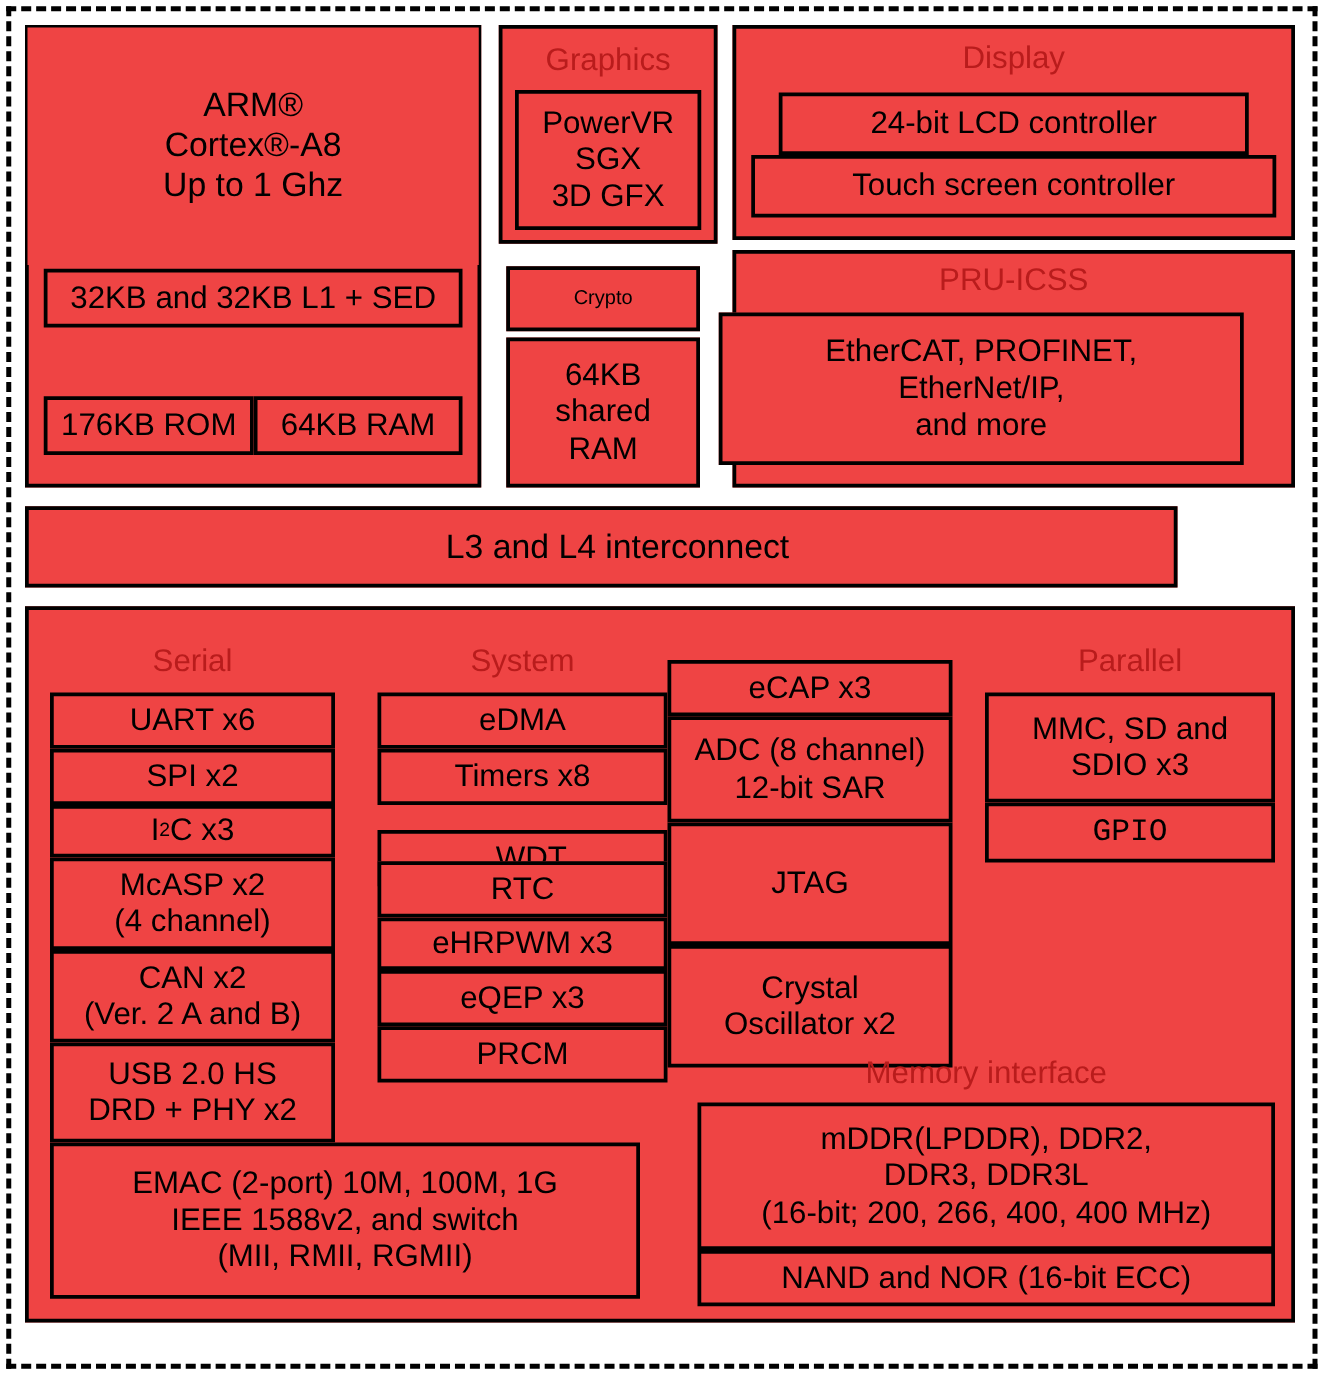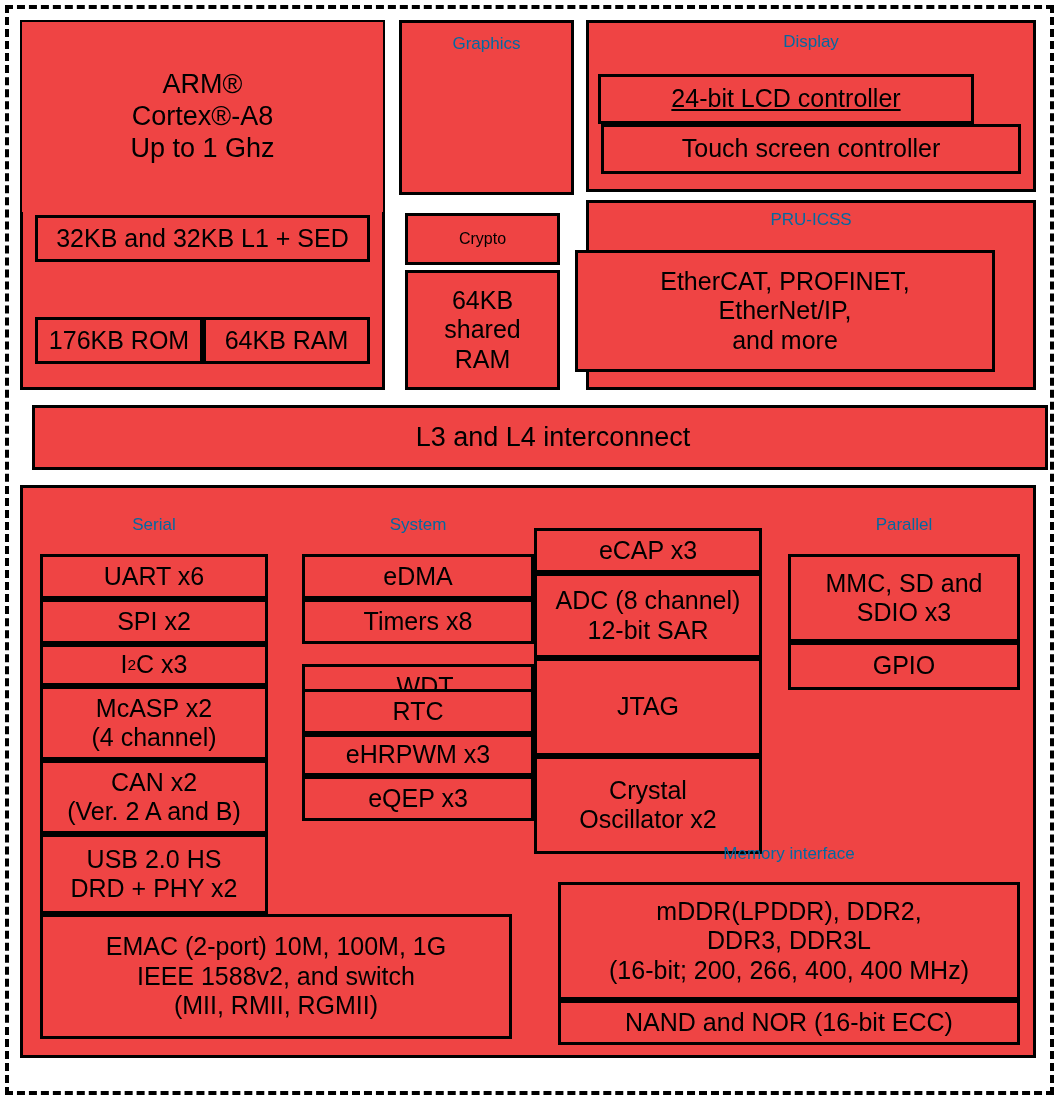--- a/index.html
+++ b/index.html
@@ -35,23 +35,23 @@
     box-sizing: border-box;
     display: flex;
     align-items: center;
     justify-content: center;
     text-align: center;
     line-height: 1.18;
   }
   .hdr {
     position: absolute;
     text-align: center;
-    font-size: 17px;
+    font-size: 25px;
     line-height: 1.1;
-    color: #0369a1;
+    color: #b91c1c;
   }
   .inner {
     border-width: 3px;
   }
   .t25 { font-size: 25px; }
   .t27 { font-size: 27px; }
   sup {
     font-size: 0.62em;
     vertical-align: super;
     line-height: 0;
@@ -70,39 +70,42 @@
   <div class="box t27 lbl" style="left:22px; top:22px; width:361px; height:190px; border:none;">ARM®
 Cortex®-A8
 Up to 1 Ghz</div>
 
   <div class="box inner t25" style="left:35px; top:215px; width:335px; height:47px;">32KB and 32KB L1 + SED</div>
   <div class="box inner t25" style="left:35px; top:317px; width:168px; height:47px;">176KB ROM</div>
   <div class="box inner t25" style="left:203px; top:317px; width:167px; height:47px;">64KB RAM</div>
 
   <div class="box" style="left:399px; top:20px; width:175px; height:175px;"></div>
   <div class="hdr" style="left:399px; top:35px; width:175px;">Graphics</div>
+  <div class="box inner t25 lbl" style="left:412px; top:72px; width:149px; height:112px;">PowerVR
+SGX
+3D GFX</div>
 
   <div class="box" style="left:405px; top:213px; width:155px; height:52px;">Crypto</div>
 
   <div class="box t25 lbl" style="left:405px; top:270px; width:155px; height:120px;">64KB
 shared
 RAM</div>
 
   <div class="box" style="left:586px; top:20px; width:450px; height:172px;"></div>
   <div class="hdr" style="left:586px; top:33px; width:450px;">Display</div>
-  <div class="box inner t25" style="left:598px; top:74px; width:376px; height:50px;text-decoration:underline;">24-bit LCD controller</div>
+  <div class="box inner t25" style="left:623px; top:74px; width:376px; height:50px;">24-bit LCD controller</div>
   <div class="box inner t25" style="left:601px; top:124px; width:420px; height:50px;">Touch screen controller</div>
 
   <div class="box" style="left:586px; top:200px; width:450px; height:190px;"></div>
   <div class="hdr" style="left:586px; top:211px; width:450px;">PRU-ICSS</div>
   <div class="box inner t25 lbl" style="left:575px; top:250px; width:420px; height:122px;">EtherCAT, PROFINET,
 EtherNet/IP,
 and more</div>
 
-  <div class="box t27" style="left:32px; top:405px; width:1016px; height:65px;padding-left:26px;">L3 and L4 interconnect</div>
+  <div class="box t27" style="left:20px; top:405px; width:922px; height:65px;padding-left:26px;">L3 and L4 interconnect</div>
 
   <div class="box" style="left:20px; top:485px; width:1016px; height:573px;"></div>
 
   <div class="hdr" style="left:40px; top:516px; width:228px;">Serial</div>
 
   <div class="box inner t25" style="left:40px; top:554px; width:228px; height:45px;">UART x6</div>
   <div class="box inner t25" style="left:40px; top:599px; width:228px; height:45px;">SPI x2</div>
   <div class="box inner t25" style="left:40px; top:644px; width:228px; height:42px;">I<sup>2</sup>C x3</div>
   <div class="box inner t25 lbl" style="left:40px; top:686px; width:228px; height:74px;">McASP x2
 (4 channel)</div>
@@ -116,32 +119,33 @@
 (MII, RMII, RGMII)</div>
 
   <div class="hdr" style="left:302px; top:516px; width:232px;">System</div>
 
   <div class="box inner t25" style="left:302px; top:554px; width:232px; height:45px;">eDMA</div>
   <div class="box inner t25" style="left:302px; top:599px; width:232px; height:45px;">Timers x8</div>
   <div class="box inner t25" style="left:302px; top:664px; width:232px; height:45px;padding-left:14px;">WDT</div>
   <div class="box inner t25" style="left:302px; top:689px; width:232px; height:45px;">RTC</div>
   <div class="box inner t25" style="left:302px; top:734px; width:232px; height:42px;">eHRPWM x3</div>
   <div class="box inner t25" style="left:302px; top:776px; width:232px; height:45px;">eQEP x3</div>
+  <div class="box inner t25" style="left:302px; top:821px; width:232px; height:45px;">PRCM</div>
 
   <div class="box inner t25" style="left:534px; top:528px; width:228px; height:45px;">eCAP x3</div>
   <div class="box inner t25 lbl" style="left:534px; top:573px; width:228px; height:85px;">ADC (8 channel)
 12-bit SAR</div>
   <div class="box inner t25" style="left:534px; top:658px; width:228px; height:98px;">JTAG</div>
   <div class="box inner t25 lbl" style="left:534px; top:756px; width:228px; height:98px;">Crystal
 Oscillator x2</div>
 
   <div class="hdr" style="left:788px; top:516px; width:232px;">Parallel</div>
   <div class="box inner t25 lbl" style="left:788px; top:554px; width:232px; height:88px;">MMC, SD and
 SDIO x3</div>
-  <div class="box inner t25" style="left:788px; top:642px; width:232px; height:48px;">GPIO</div>
+  <div class="box inner t25" style="left:788px; top:642px; width:232px; height:48px;font-family:Liberation Mono, monospace;">GPIO</div>
 
   <div class="hdr" style="left:558px; top:845px; width:462px;">Memory interface</div>
   <div class="box inner t25 lbl" style="left:558px; top:882px; width:462px; height:118px;">mDDR(LPDDR), DDR2,
 DDR3, DDR3L
 (16-bit; 200, 266, 400, 400 MHz)</div>
   <div class="box inner t25" style="left:558px; top:1000px; width:462px; height:45px;">NAND and NOR (16-bit ECC)</div>
 
 </div>
 
 </body></html>

